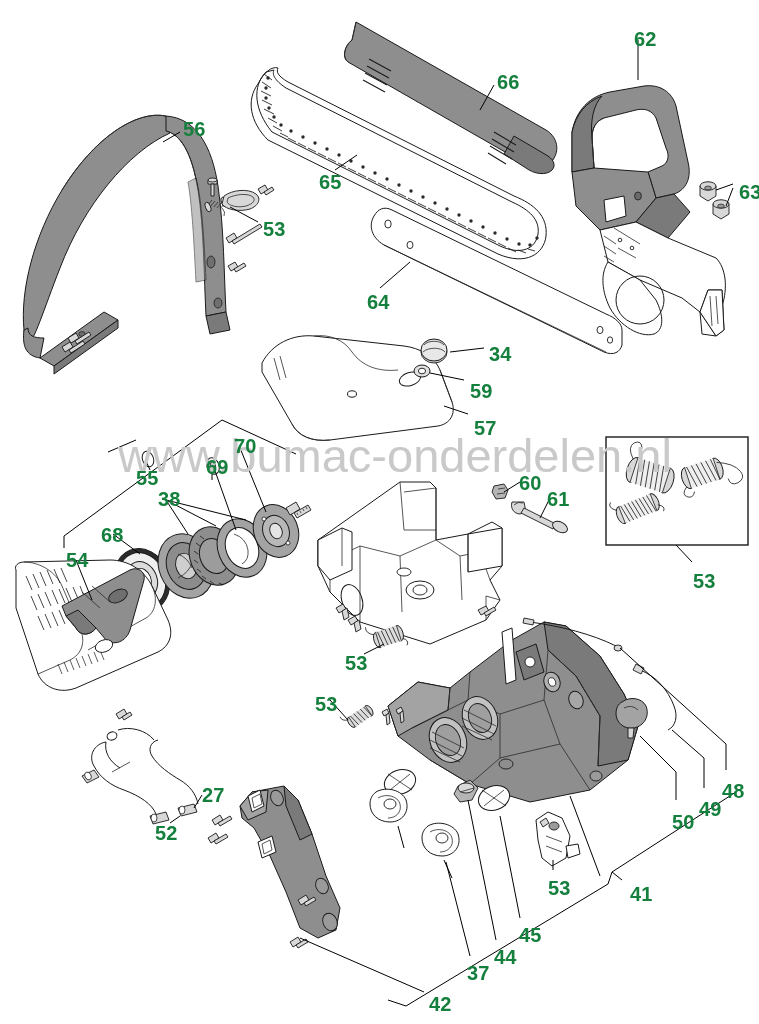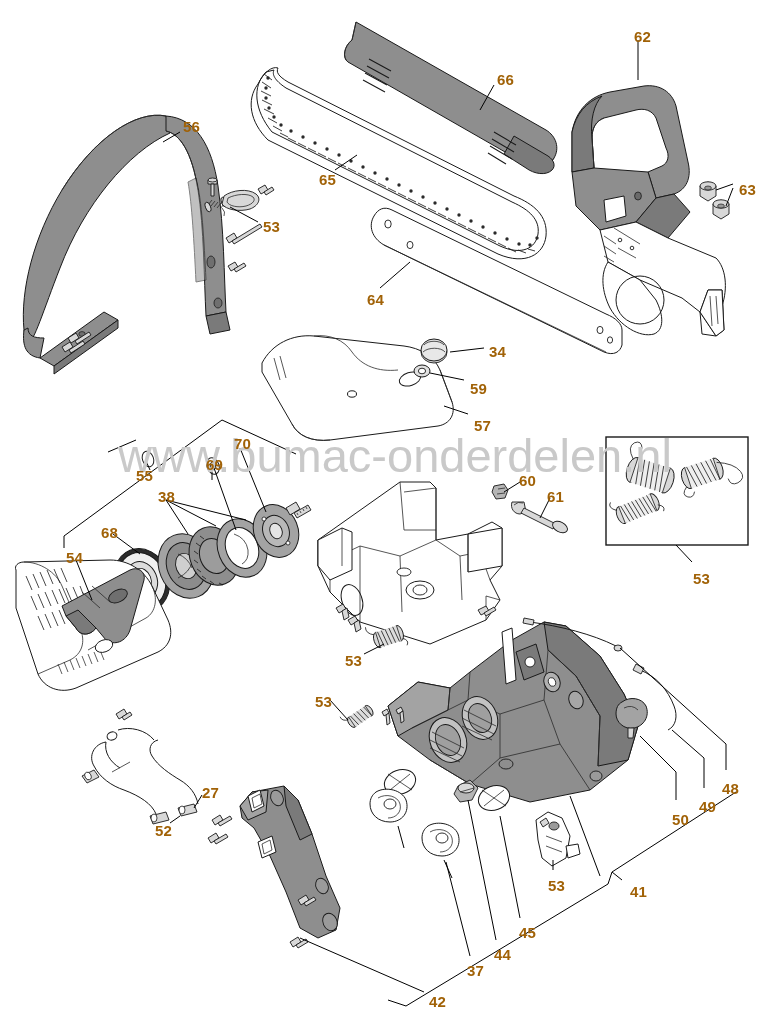--- a/index.html
+++ b/index.html
@@ -25,22 +25,22 @@
     height: 1024px;
   }
   #art-layer { z-index: 1; }
   #watermark-layer { z-index: 2; pointer-events: none; }
   #label-layer { z-index: 3; }
 
   .callout {
     position: absolute;
     font-family: "Liberation Sans", sans-serif;
     font-weight: bold;
-    font-size: 15px;
-    color: #a16207;
+    font-size: 20px;
+    color: #15803d;
     line-height: 1;
     white-space: nowrap;
     letter-spacing: 0.2px;
   }
   .wm-text {
     font-family: "Liberation Sans", sans-serif;
     font-size: 47px;
     fill: #c9c9c9;
     letter-spacing: 0px;
   }

